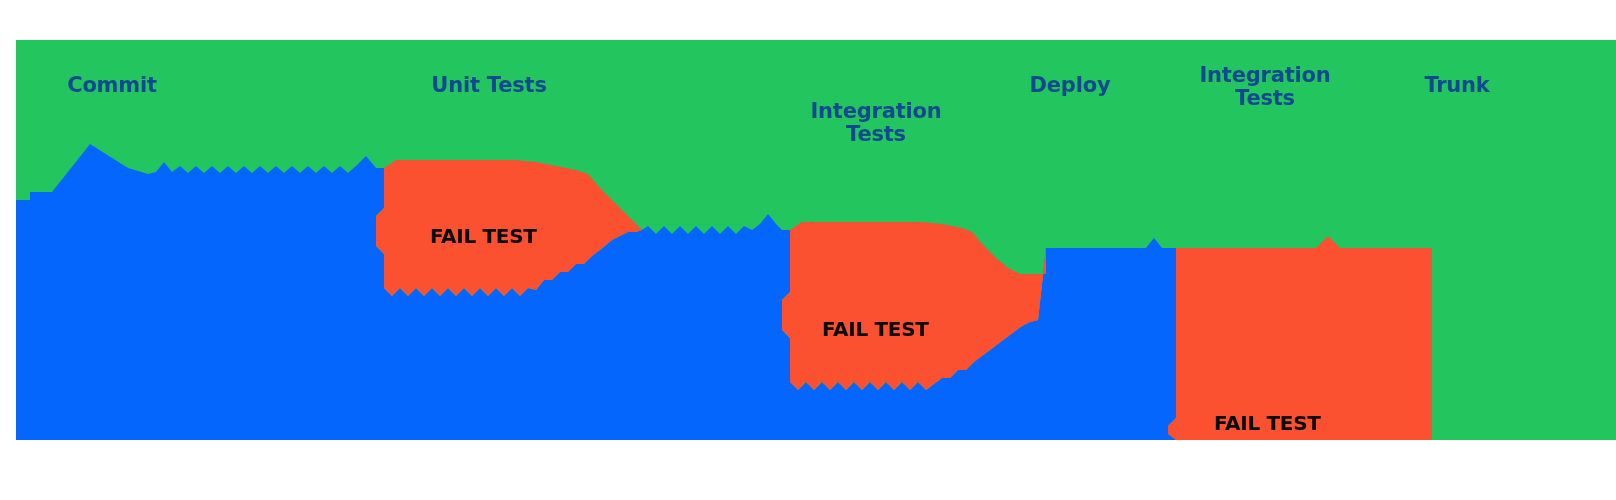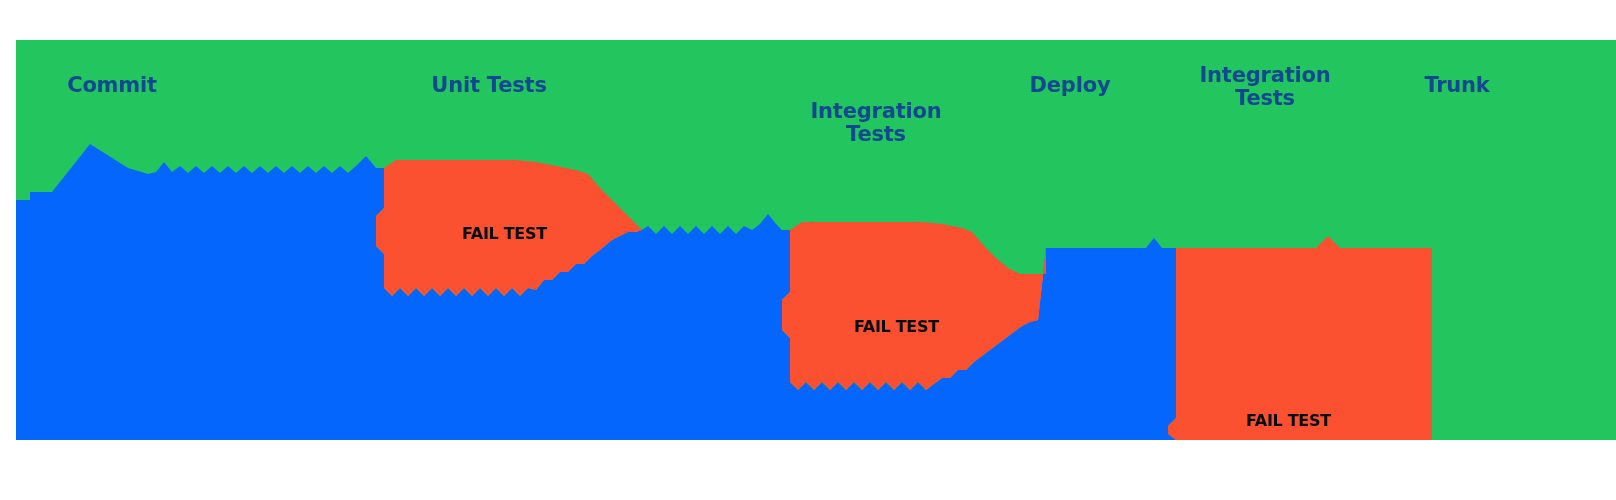--- a/index.html
+++ b/index.html
@@ -45,25 +45,24 @@
     text-align: center;
     white-space: pre-line;
     letter-spacing: -0.2px;
     user-select: none;
   }
   .fail-label {
     position: absolute;
     color: #0a0a0a;
     font-family: "DejaVu Sans", "Liberation Sans", sans-serif;
     font-weight: bold;
-    font-size: 16px;
+    font-size: 20px;
     letter-spacing: -0.3px;
     white-space: nowrap;
     user-select: none;
-    margin-left: 32px;
   }
 </style>
 </head>
 <body>
 
 <div id="stage">
   <div id="panel">
 
     <svg id="chart-svg" viewBox="0 0 1584 400" preserveAspectRatio="none" xmlns="http://www.w3.org/2000/svg">
 

